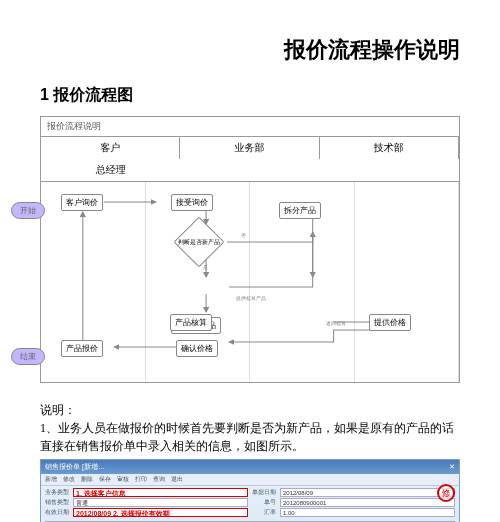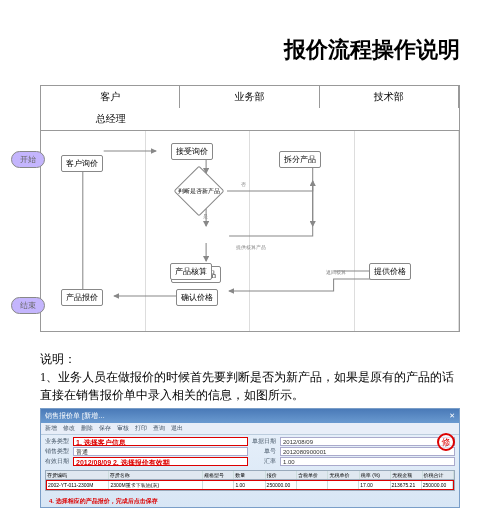--- a/index.html
+++ b/index.html
@@ -202,22 +202,24 @@
     position: absolute;
     font-size: 5px;
     color: #888;
   }
 </style>
 </head>
 <body>
 
 <div class="page">
   <div class="title">报价流程操作说明</div>
+  <div class="h1">1 报价流程图</div>
 
   <div class="flow-box">
+    <div class="flow-title">报价流程说明</div>
     <div class="lanes">
       <div class="lane-h">客户</div>
       <div class="lane-h">业务部</div>
       <div class="lane-h">技术部</div>
       <div class="lane-h">总经理</div>
     </div>
     <div class="flow-body">
       <div class="lane"></div>
         <div class="lane"></div>
         <div class="lane"></div>
@@ -238,21 +240,21 @@
           <line x1="158" y1="112" x2="158" y2="130"></line>
           <line x1="260" y1="50" x2="260" y2="95"></line>
           <path d="M280 140 L350 140"></path>
           <path d="M350 148 L280 148 L280 160 L180 160"></path>
           <line x1="130" y1="165" x2="70" y2="165"></line>
           <path d="M40 160 L40 30"></path>
         </g>
       </svg>
 
       <div class="node terminator" style="top:12px;">开始</div>
-      <div class="node" style="left:20px;top:24px;">客户询价</div>
+      <div class="node" style="left:20px;top:12px;">客户询价</div>
       <div class="node" style="left:130px;top:12px;">接受询价</div>
       <div class="node decision" style="left:140px;top:42px;">
           <span>判断是否新产品</span>
         </div>
       <div class="node" style="left:238px;top:20px;">拆分产品</div>
       <div class="node" style="left:130px;top:95px;margin-top:40px;">添加新产品</div>
       <div class="node" style="left:129px;top:132px;">产品核算</div>
       <div class="node" style="left:328px;top:132px;">提供价格</div>
       <div class="node" style="left:135px;top:158px;">确认价格</div>
       <div class="node" style="left:20px;top:158px;">产品报价</div>

